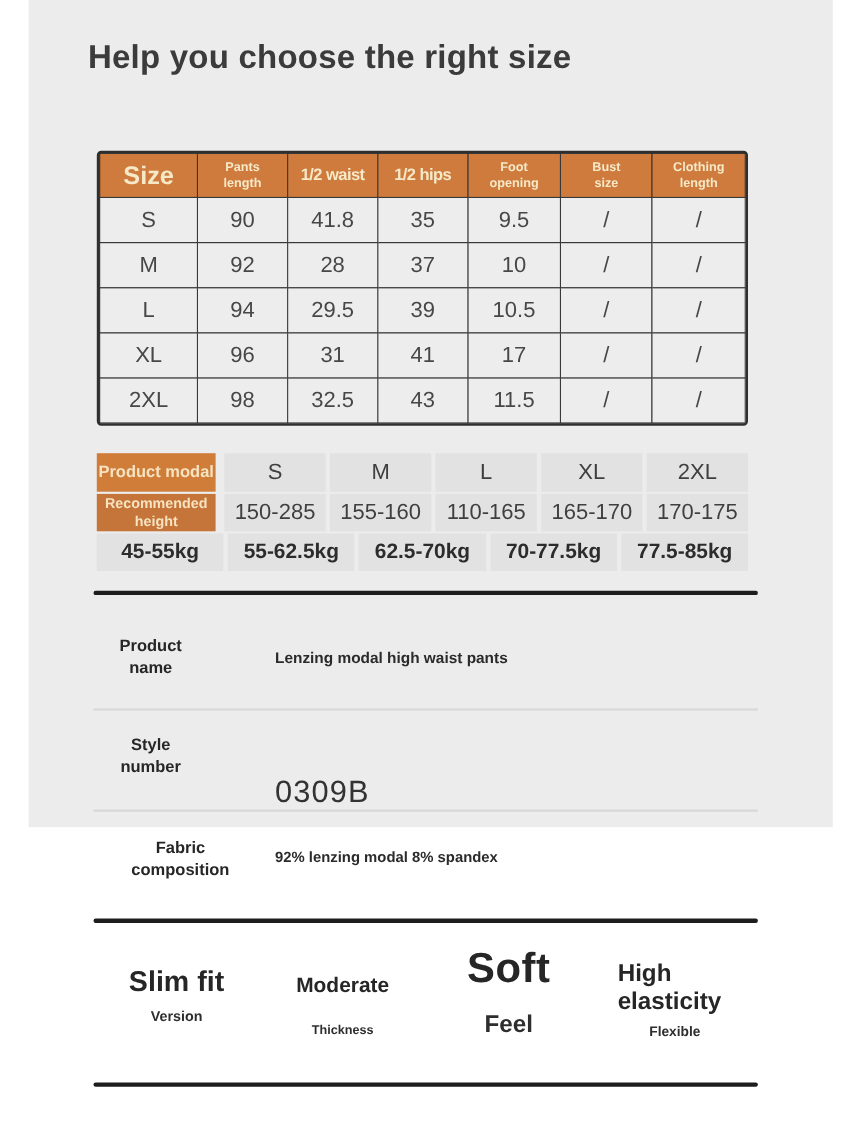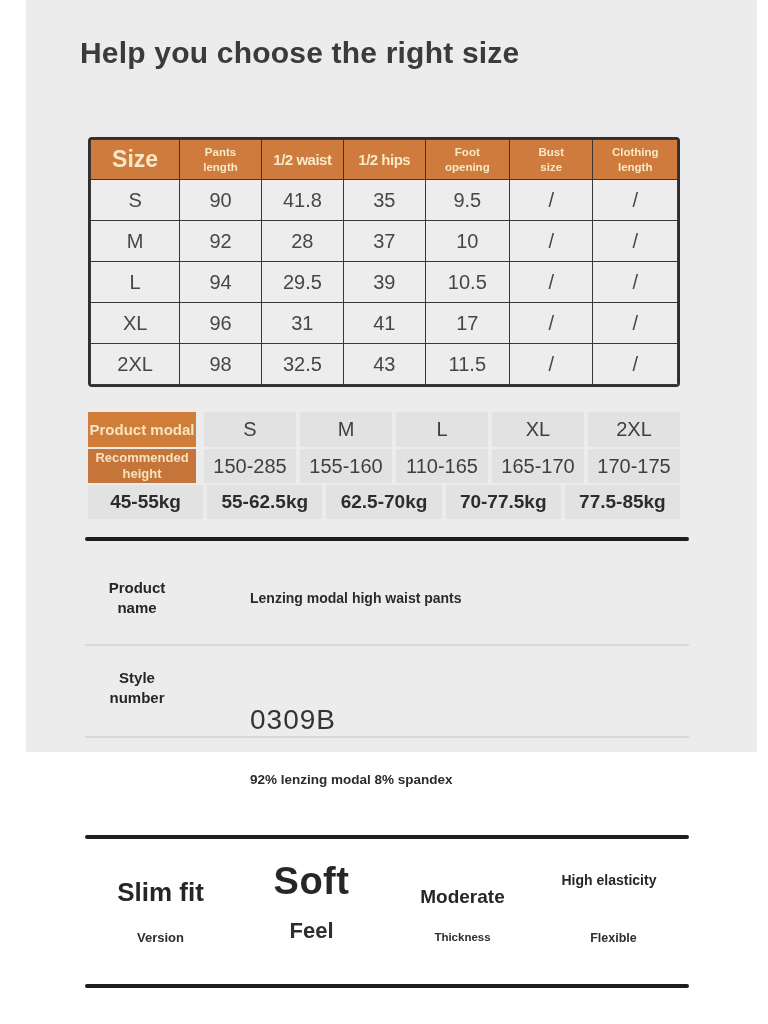--- a/index.html
+++ b/index.html
@@ -55,26 +55,26 @@
   .val-1 { top:590px; font-size:14px; }
   .val-2 { top:680px; font-size:28px; font-weight:500; color:#333333; letter-spacing:1px;margin-top:24px; }
   .val-3 { top:772px; font-size:13.5px; }
 
   
   .features { position:absolute; left:59px; top:856px; width:604px; height:128px; display:flex; }
   .feature { position:relative; flex:1; text-align:center; }
   .feature-title { position:absolute; left:0; right:0; font-weight:700; color:#262626; line-height:1.15; }
   .feature-sub   { position:absolute; left:0; right:0; font-weight:700; color:#2e2e2e; }
   .f1 .feature-title { top:22px; font-size:26px; }
-  .f1 .feature-sub   { top:74px; font-size:13px; }
+  .f1 .feature-sub   { top:60px; font-size:13px; }
   .f2 .feature-title { top:30px; font-size:19px; }
   .f2 .feature-sub   { top:75px; font-size:11.5px; }
   .f3 .feature-title { top:4px;  font-size:38px; letter-spacing:0.5px; }
   .f3 .feature-sub   { top:62px; font-size:22px; }
-  .f4 .feature-title { top:16px; font-size:14px; }
+  .f4 .feature-title { top:16px; font-size:22px; }
   .f4 .feature-title span { display:inline-block; width:104px; text-align:left; }
   .f4 .feature-sub   { top:75px; font-size:12.5px; }
 </style>
 </head>
 <body>
 
 <div class="panel">
 
   <h1 class="page-title">Help you choose the right size</h1>
 
@@ -181,37 +181,38 @@
   <div class="detail-label lbl-1">Product name</div>
   <div class="detail-value val-1">Lenzing modal high waist pants</div>
 
   <div class="divider light d2"></div>
 
   <div class="detail-label lbl-2">Style number</div>
   <div class="detail-value val-2">0309B</div>
 
   <div class="divider light d3"></div>
 
+  <div class="detail-label lbl-3">Fabric composition</div>
   <div class="detail-value val-3">92% lenzing modal 8% spandex</div>
 
   <div class="divider dark d4"></div>
 
   <div class="features">
     <div class="feature f1">
       <div class="feature-title">Slim fit</div>
       <div class="feature-sub">Version</div>
     </div>
+    <div class="feature f2">
+      <div class="feature-title">Moderate</div>
+      <div class="feature-sub">Thickness</div>
+    </div>
     <div class="feature f3">
       <div class="feature-title">Soft</div>
       <div class="feature-sub">Feel</div>
     </div>
-    <div class="feature f2">
-      <div class="feature-title">Moderate</div>
-      <div class="feature-sub">Thickness</div>
-    </div>
     <div class="feature f4">
       <div class="feature-title"><span>High elasticity</span></div>
       <div class="feature-sub">Flexible</div>
     </div>
   </div>
 
   <div class="divider dark d5"></div>
 
 </div>
 

